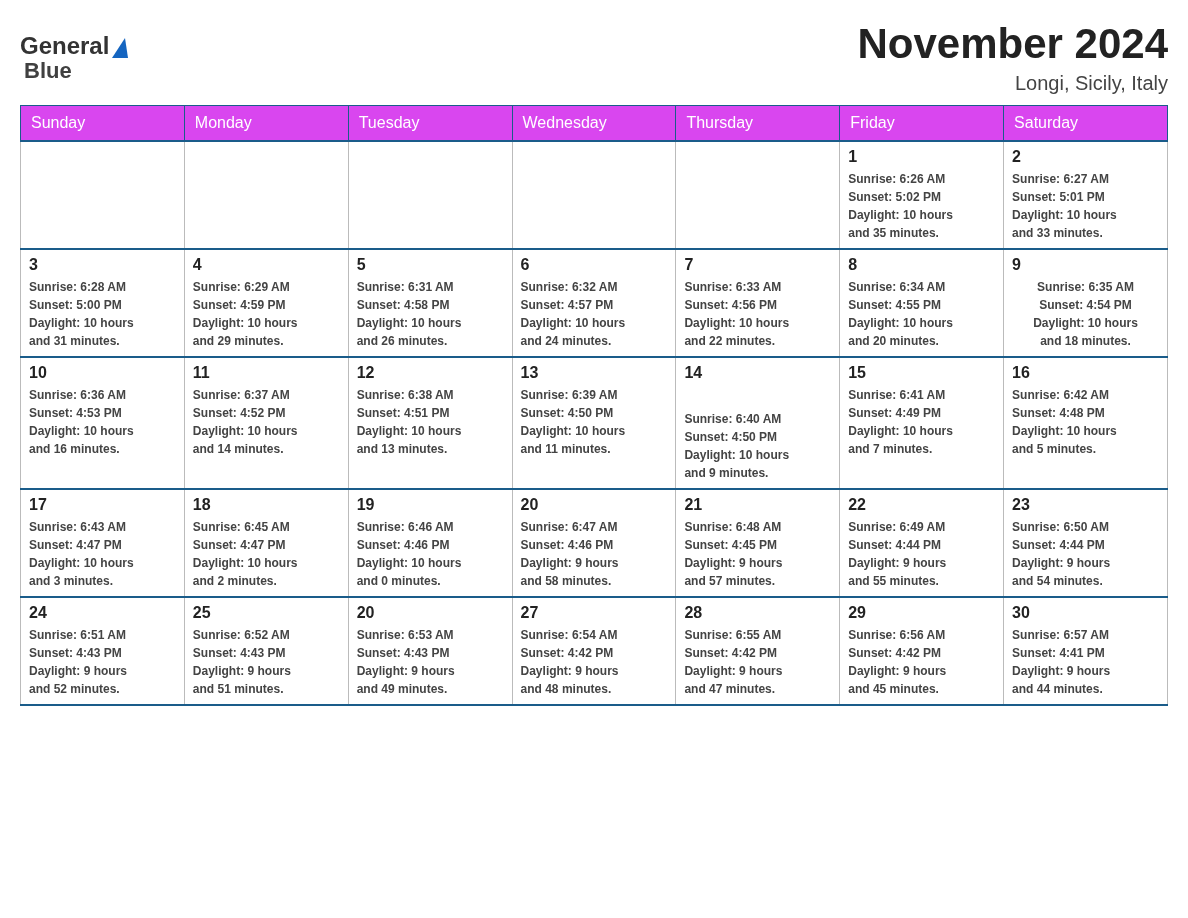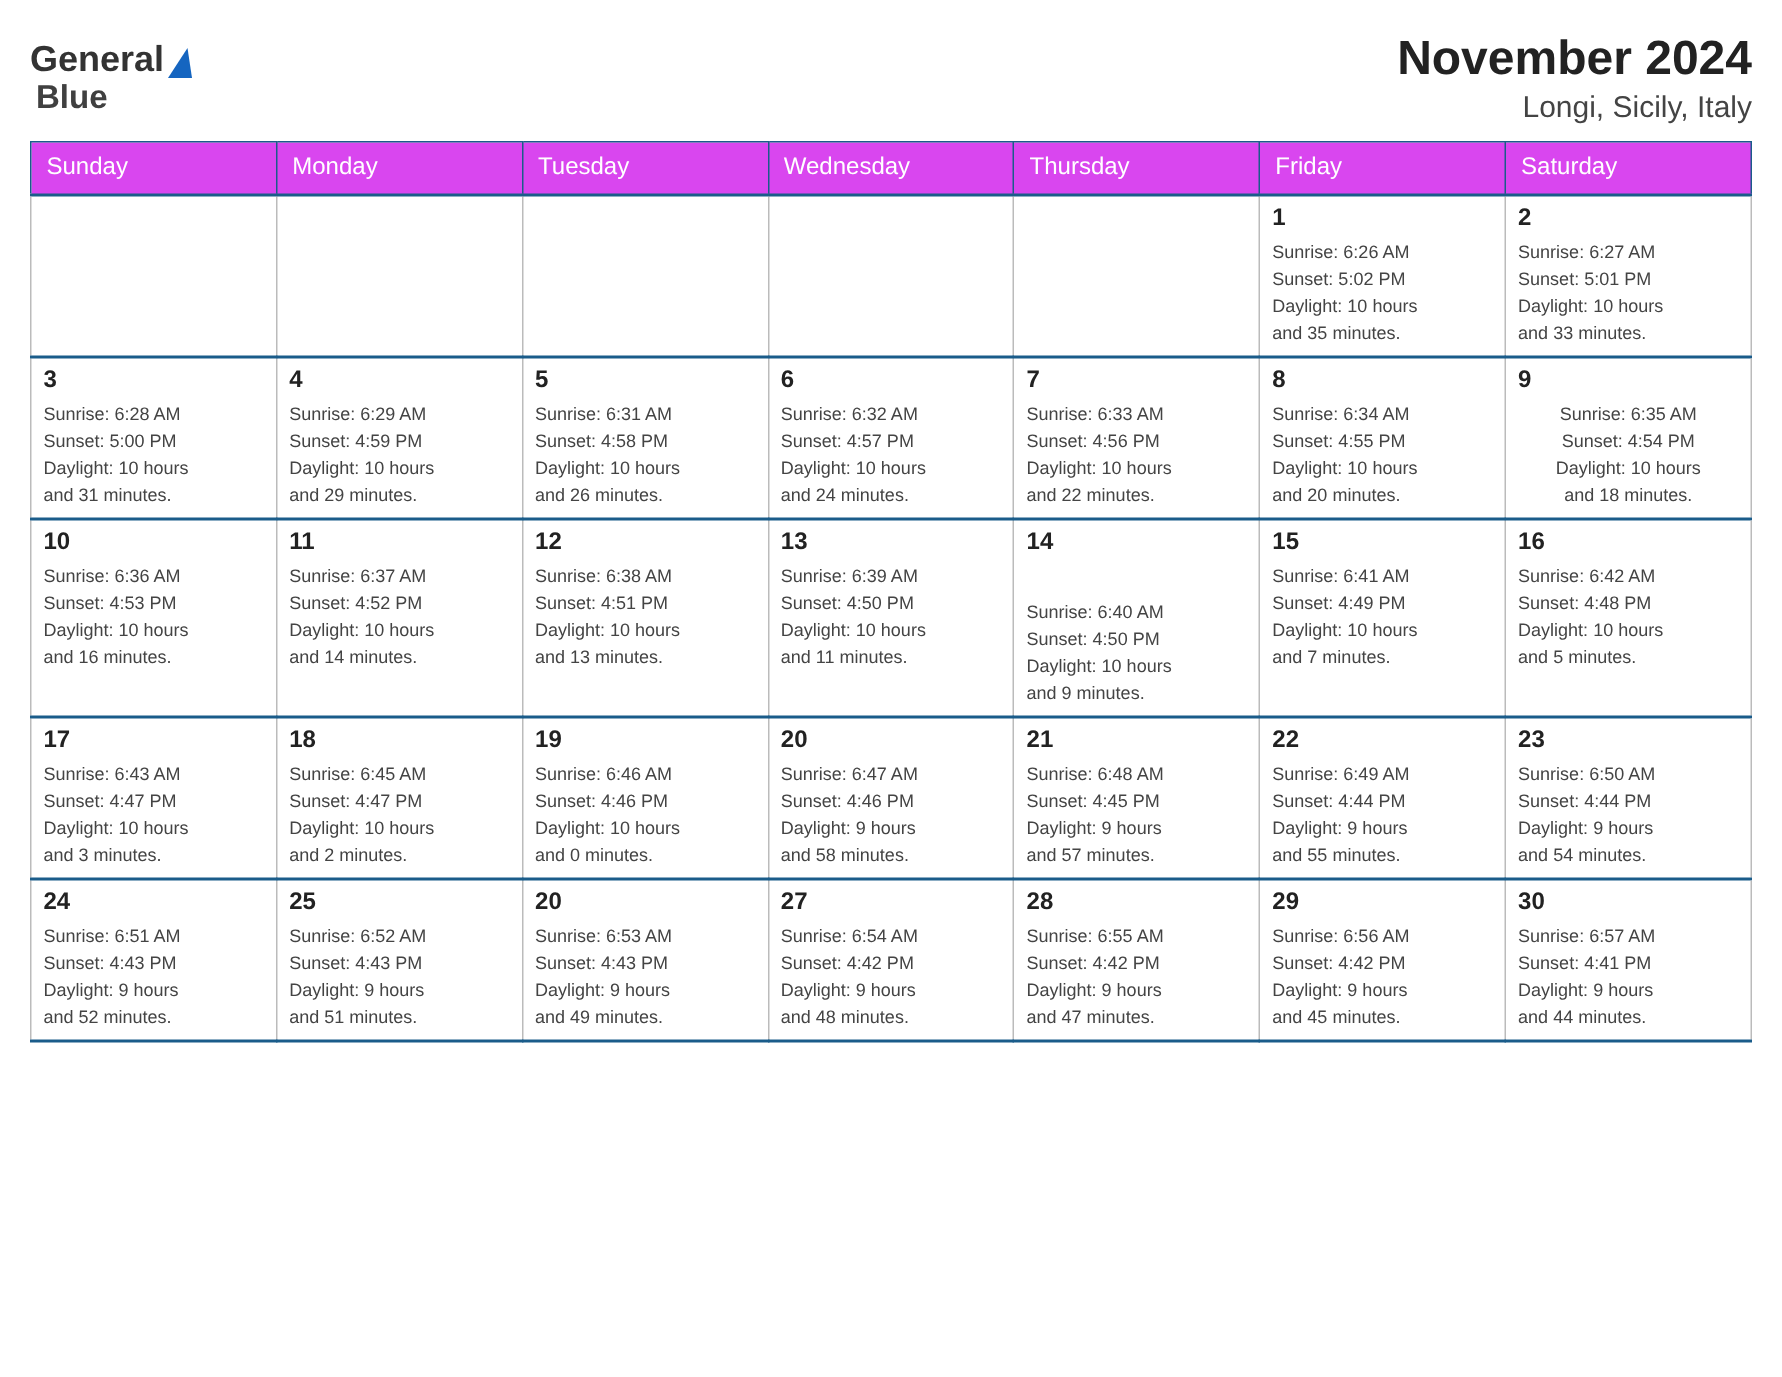--- a/index.html
+++ b/index.html
@@ -13,21 +13,21 @@
     .header {
       display: flex;
       justify-content: space-between;
       align-items: center;
       margin-bottom: 10px;
     }
     .title-area {
       text-align: right;
     }
     .month-title {
-      font-size: 32px;
+      font-size: 42px;
       font-weight: bold;
       color: #222;
     }
     .location {
       font-size: 20px;
       color: #444;
       margin-top: 4px;
     }
     .calendar {
       width: 100%;
@@ -60,20 +60,21 @@
       font-size: 16px;
       font-weight: bold;
       color: #222;
       display: block;
       margin-bottom: 4px;
     }
     .day-info {
       font-size: 12px;
       color: #444;
       line-height: 1.5;
+      font-weight: bold;
     }
     .empty-cell {
       background: #f9f9f9;
     }
     .logo-wrapper {
       display: flex;
       flex-direction: column;
       align-items: flex-start;
     }
     .logo-line1 {

